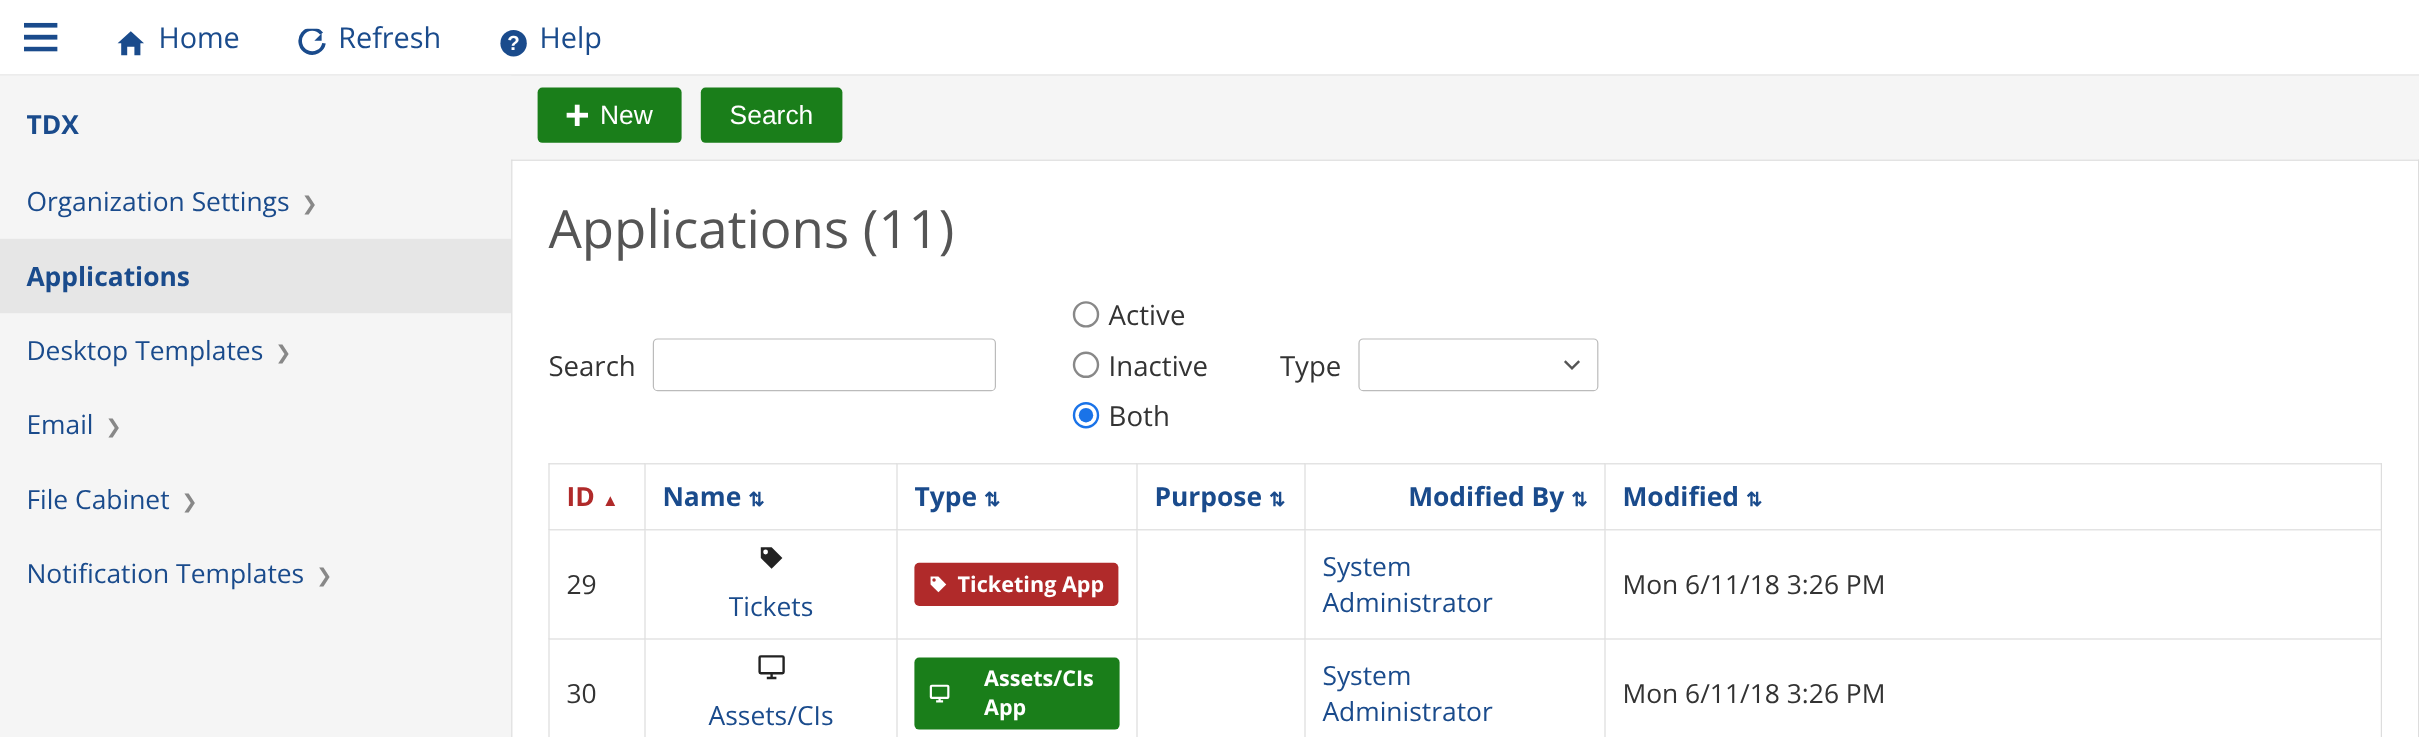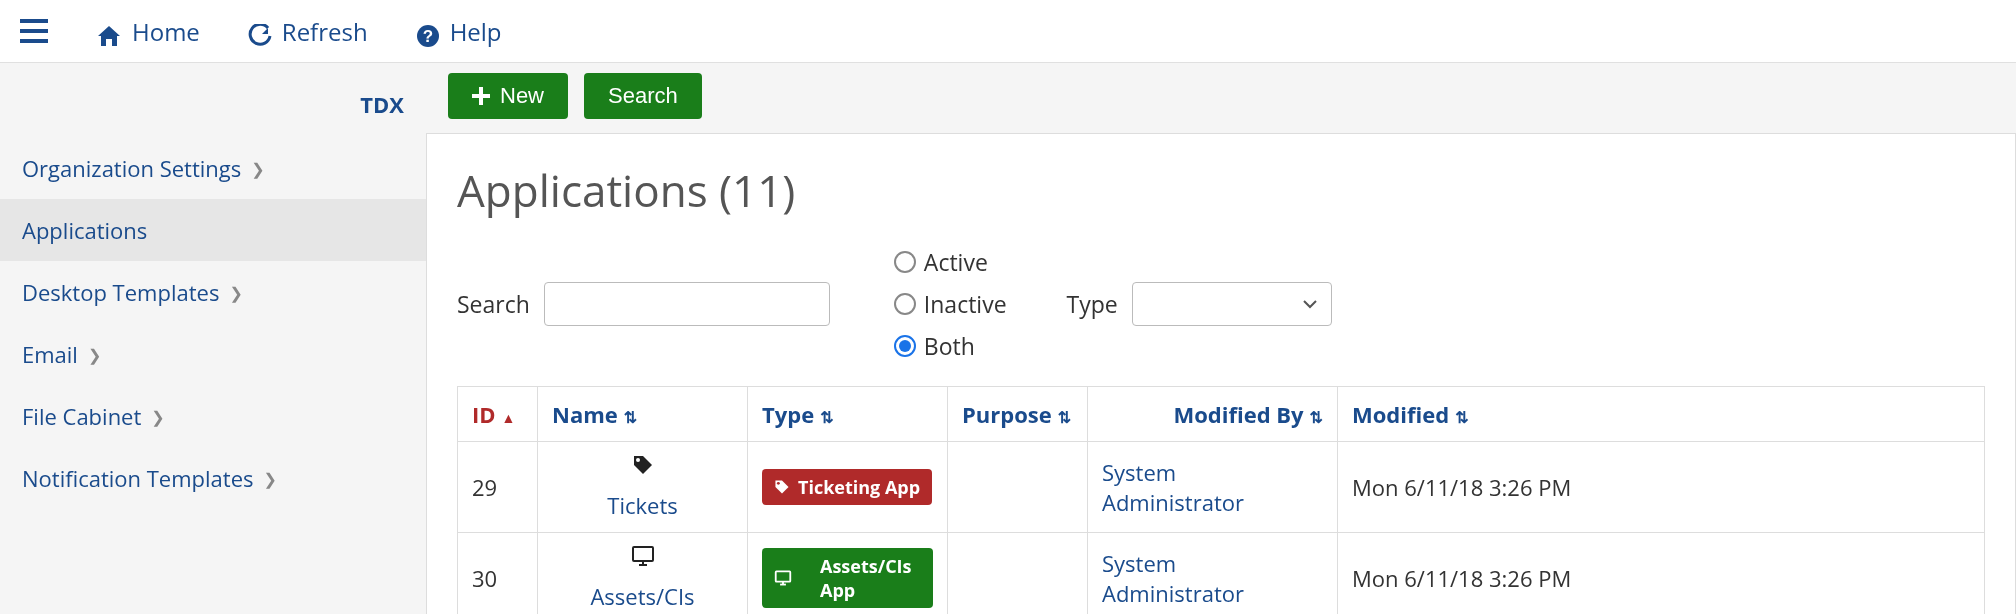--- a/index.html
+++ b/index.html
@@ -35,34 +35,33 @@
   .sidebar {
     width: 426px;
     background: #f5f5f5;
     padding-top: 18px;
   }
   .sidebar .brand {
     padding: 8px 22px 18px 22px;
     font-weight: 700;
     color: #1a4b8c;
     font-size: 22px;
-    text-align: right;
   }
   .sidebar .navitem {
     display: flex;
     align-items: center;
     gap: 10px;
     padding: 16px 22px;
     color: #1a4b8c;
     font-size: 22px;
     cursor: pointer;
   }
   .sidebar .navitem.active {
     background: #e6e6e6;
-    font-weight: 400;
+    font-weight: 700;
   }
   .sidebar .chevron { color: #888; font-size: 16px; margin-top:2px;}
   .main {
     flex: 1;
     padding-top: 10px;
   }
   .toolbar {
     display: flex;
     gap: 16px;
     padding: 0 0 14px 22px;

